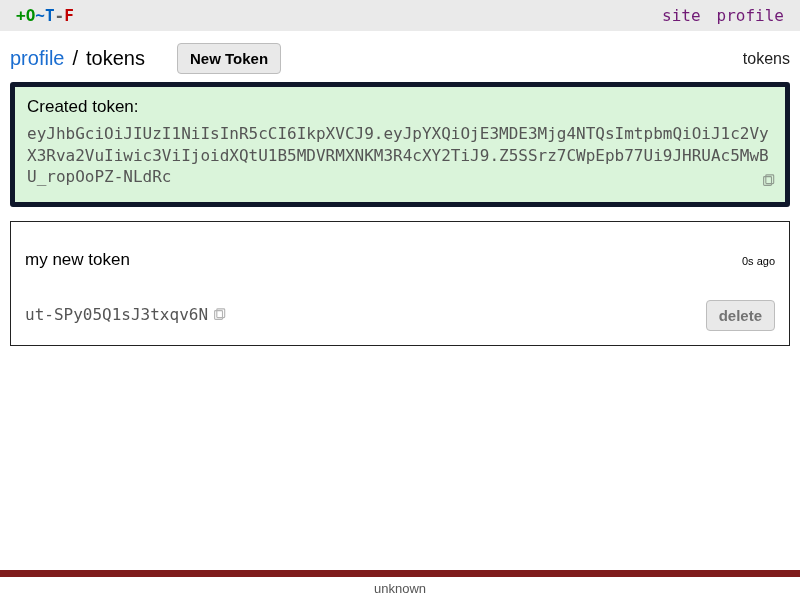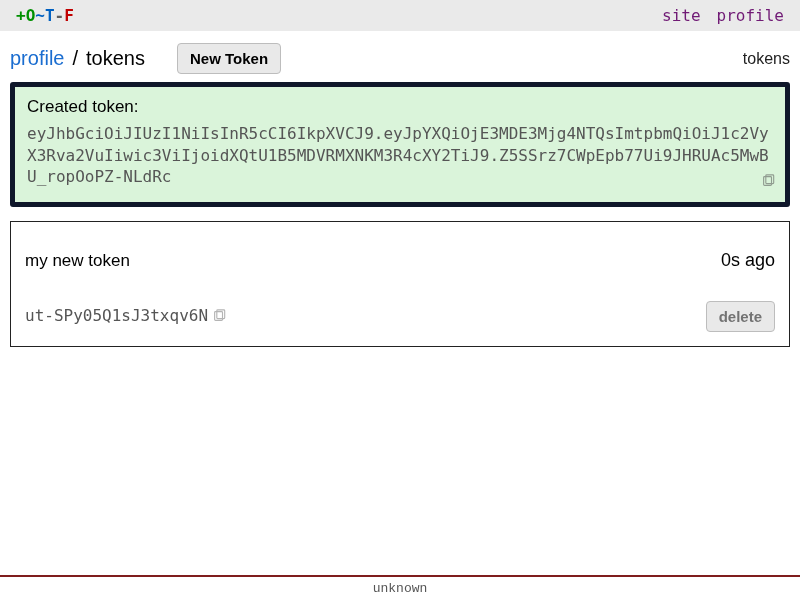--- a/index.html
+++ b/index.html
@@ -83,35 +83,34 @@
       border-radius: 0;
       padding: 28px 14px 14px 14px;
     }
     .card-head {
       display: flex;
       justify-content: space-between;
       align-items: baseline;
       margin-bottom: 30px;
     }
     .card-title { font-size: 17px; }
-    .card-time { font-size: 18px; }
+    .card-time { font-size: 11px; }
     .card-foot {
       display: flex;
       justify-content: space-between;
       align-items: center;
       gap: 37px;
     }
     .token-id { display: flex; align-items: center; }
     .footer {
-      border-top: 2px solid #7f1d1d;
+      border-top: 7px solid #7f1d1d;
       padding: 4px 16px;
       text-align: center;
       font-size: 13px;
       color: #555;
-      font-family: Liberation Mono, monospace;
     }
   </style>
 </head>
 <body>
 
 <div class="topbar">
   <div class="logo">
     <span class="c1">+O</span><span class="c2">~T</span><span class="c3">-</span><span class="c4">F</span>
   </div>
   <div class="topnav">

